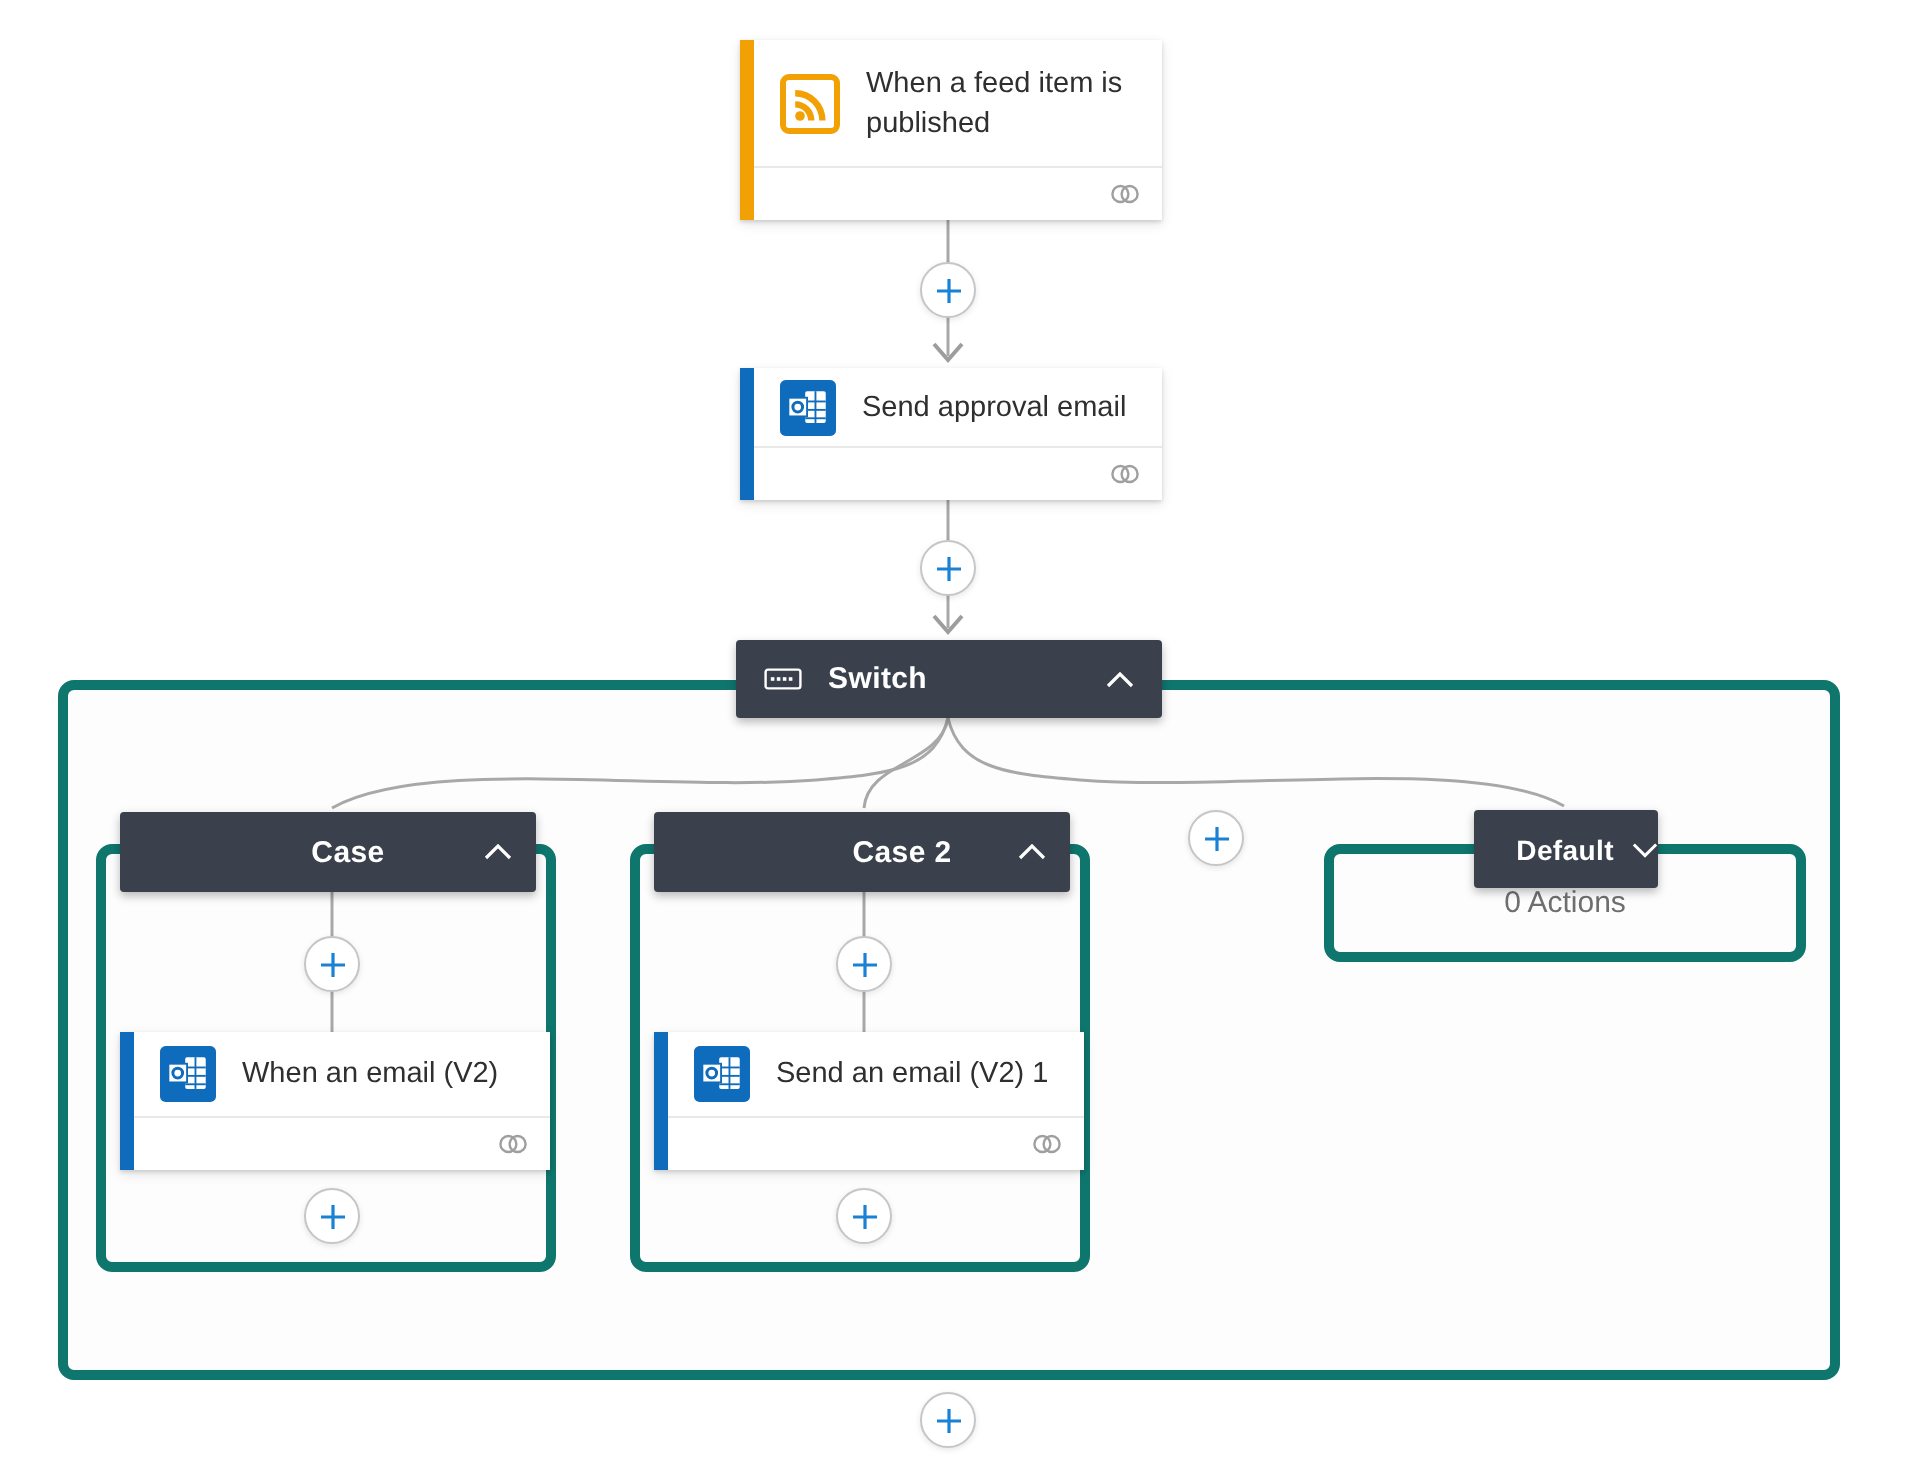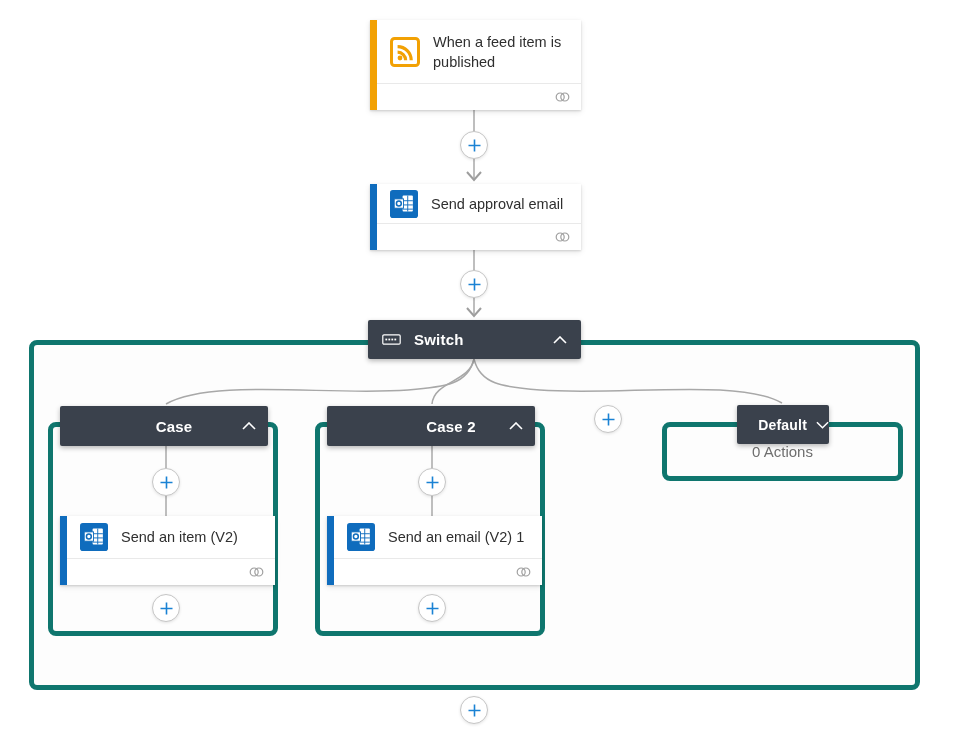--- a/index.html
+++ b/index.html
@@ -186,21 +186,21 @@
               <line x1="13.5" y1="11.5" x2="24.5" y2="11.5"></line>
                 <line x1="13.5" y1="16" x2="24.5" y2="16"></line>
               <line x1="13.5" y1="20.5" x2="24.5" y2="20.5"></line>
                 <line x1="19" y1="6" x2="19" y2="23"></line>
             </g>
             <rect x="4.5" y="9.5" width="10" height="10" fill="#fff" stroke="var(--action-accent,#0f6cbd)" stroke-width="1"></rect>
             <circle cx="9.5" cy="14.5" r="2.6" fill="none" stroke="var(--action-accent,#0f6cbd)" stroke-width="1.6"></circle>
           </g>
         </svg>
       </span>
-      <span class="card-title">Send an item (V2)</span>
+      <span class="card-title">When an email (V2)</span>
     </div>
     <div class="card-footer">
       <span class="link-icon">
         <svg width="17" height="12" viewBox="0 0 17 12" fill="none" stroke="#8f8f8f" stroke-width="1.2">
           <circle cx="6.2" cy="6" r="4"></circle>
             <circle cx="10.8" cy="6" r="4"></circle>
         </svg>
       </span>
     </div>
   </div>

